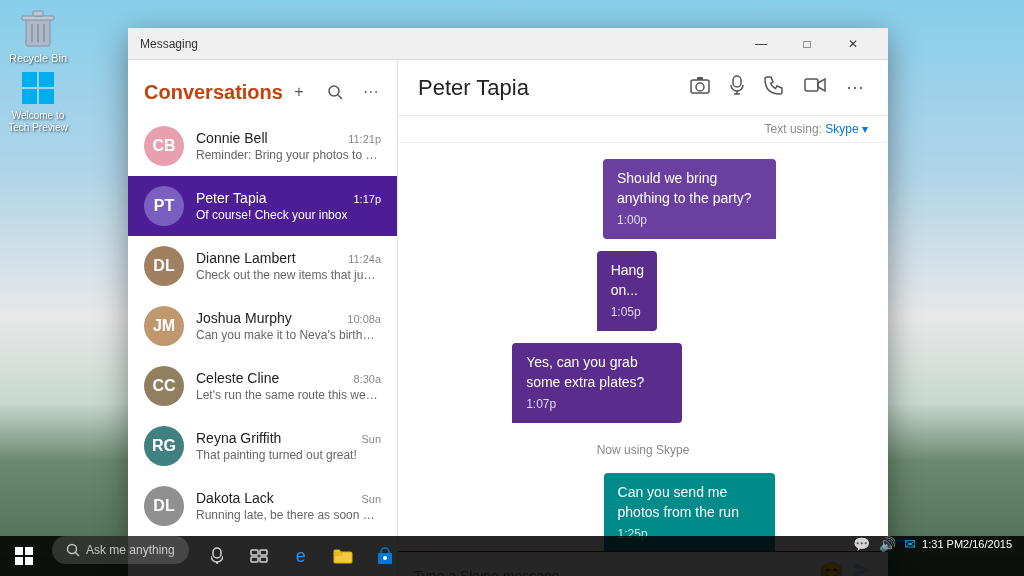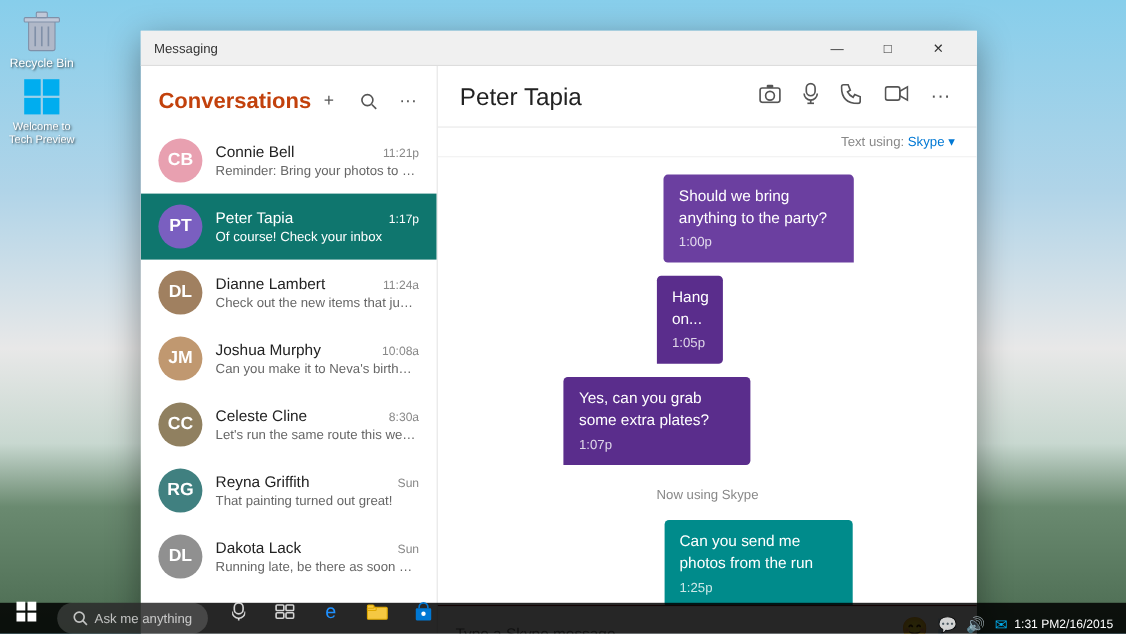--- a/index.html
+++ b/index.html
@@ -61,25 +61,25 @@
       height: 36px;
       margin-bottom: 4px;
     }
 
     
     .taskbar {
       position: absolute;
       bottom: 0;
       left: 0;
       right: 0;
-      height: 28px;
+      height: 40px;
       background: rgba(0,0,0,0.85);
       z-index: 100;
       display: flex;
-      align-items: flex-end;
+      align-items: flex-start;
     }
     .taskbar-start {
       width: 48px;
       height: 40px;
       display: flex;
       align-items: center;
       justify-content: center;
       color: white;
     }
     .taskbar-search {
@@ -226,21 +226,21 @@
       flex: 1;
       overflow-y: auto;
     }
     .conv-item {
       display: flex;
       align-items: center;
       padding: 10px 16px;
       cursor: pointer;
       gap: 12px;
     }
-    .conv-item.active { background: #0f766e; justify-content: flex-end; }
+    .conv-item.active { background: #4c1d95; justify-content: flex-end; }
     .conv-item.active .conv-name,
     .conv-item.active .conv-preview,
     .conv-item.active .conv-time { color: white; }
 
     .conv-avatar {
       width: 40px;
       height: 40px;
       border-radius: 50%;
       flex-shrink: 0;
       background: #ccc;

